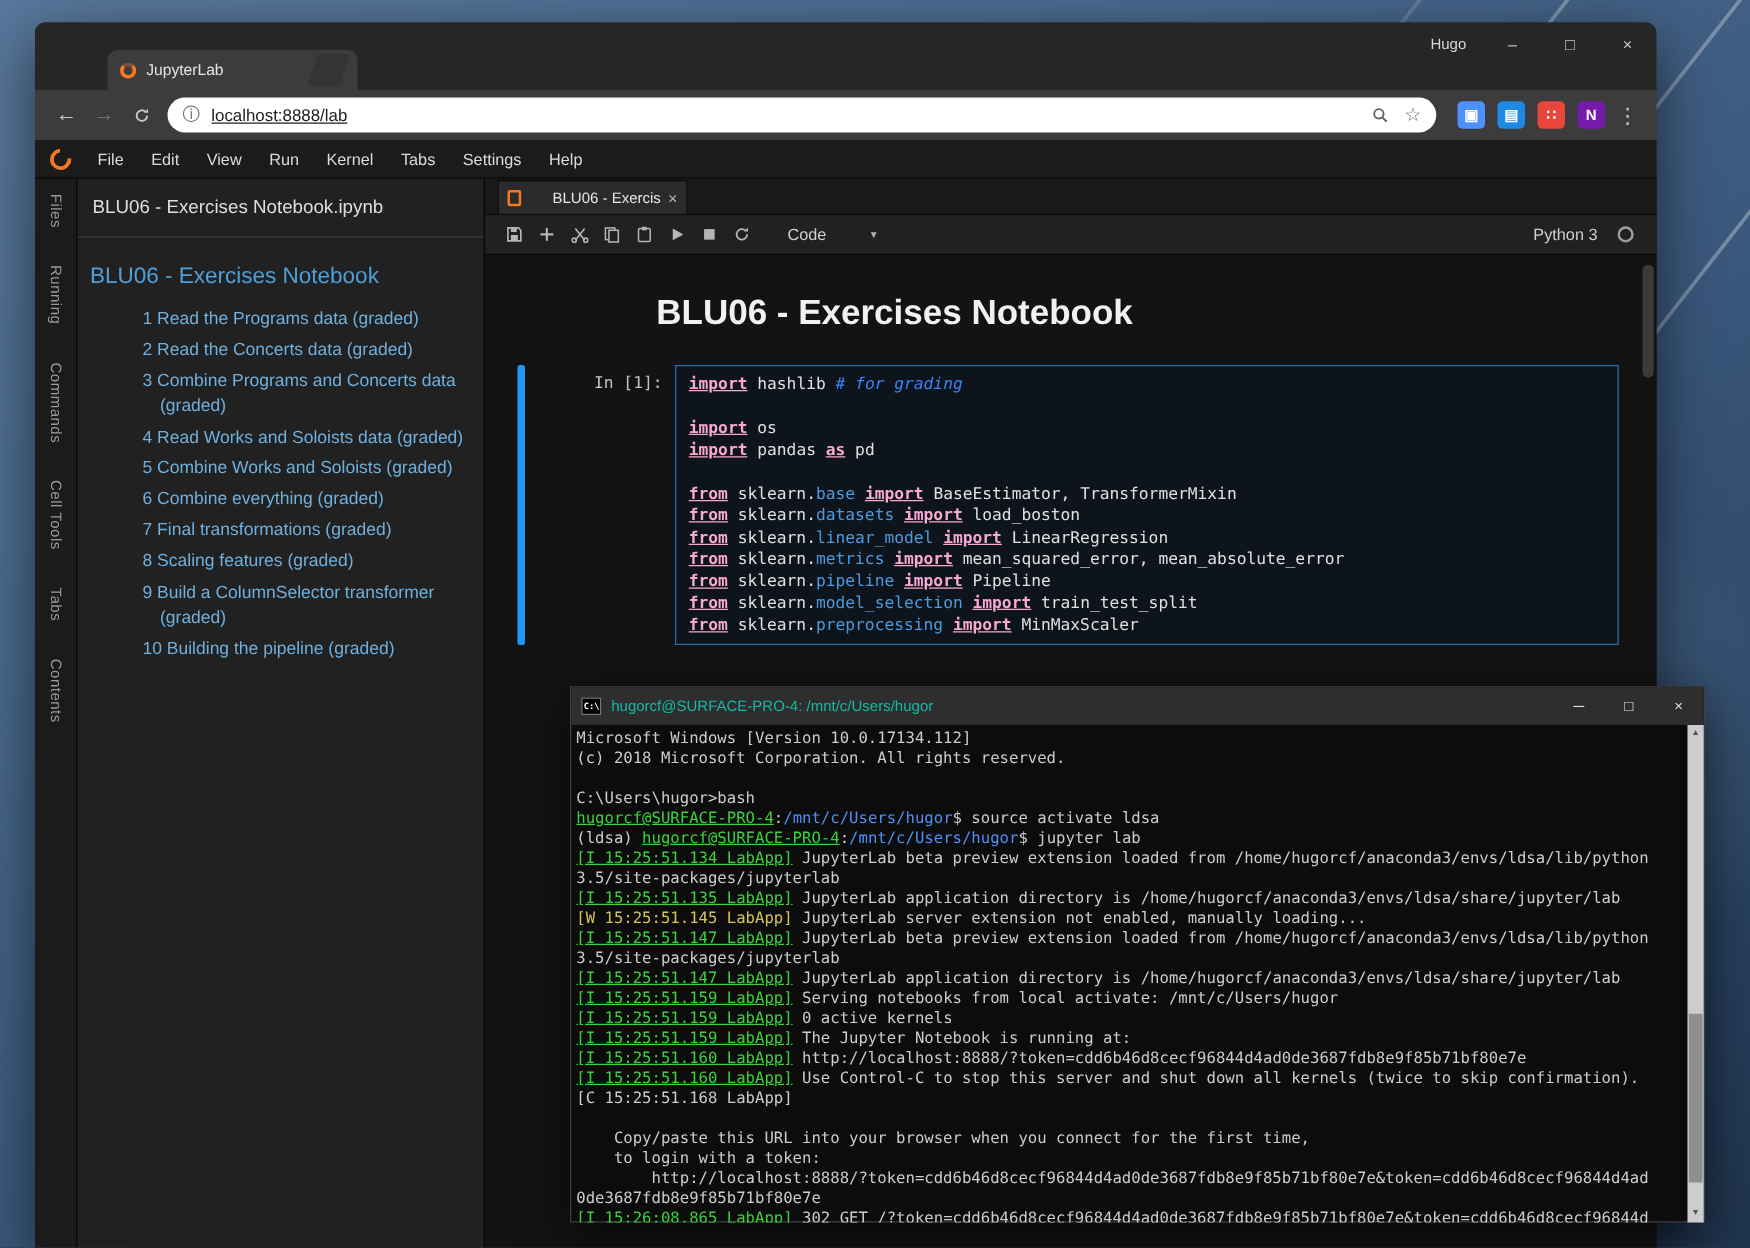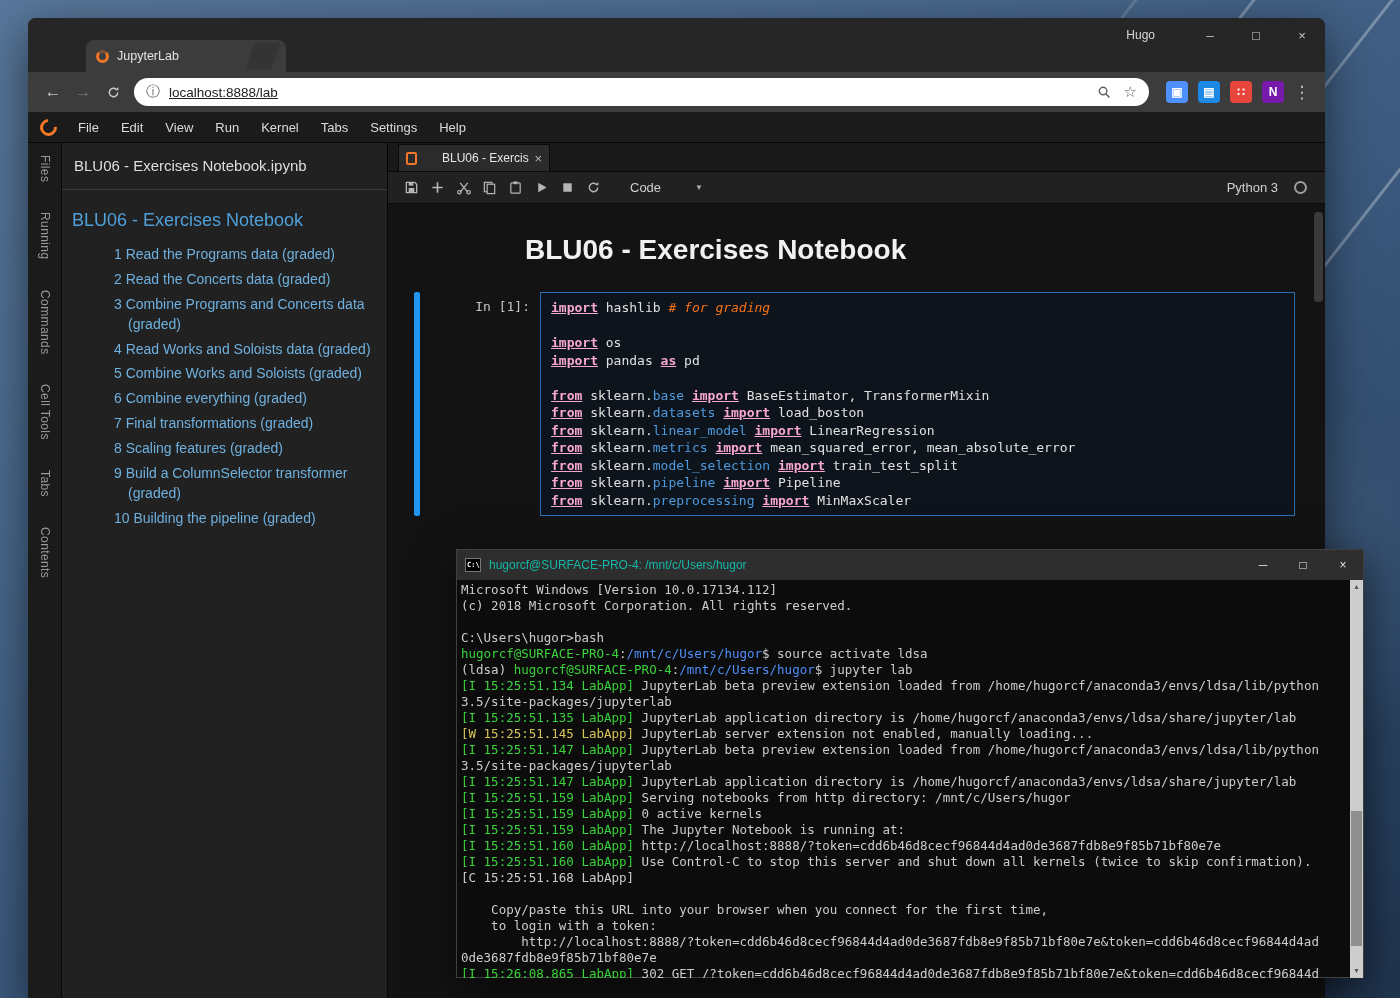--- a/index.html
+++ b/index.html
@@ -16,21 +16,21 @@
   .chrome { position:absolute; left:28px; top:18px; width:1297px; height:980px; background:#2b2b2b;
     border-radius:8px 8px 0 0; box-shadow:0 14px 46px rgba(0,0,0,.55); }
   .titlebar { position:relative; height:54px; background:#262626; border-radius:8px 8px 0 0; }
   .tab { position:absolute; left:10px; bottom:0; width:200px; height:32px; background:#3c3c3c;
     border-radius:8px 8px 0 0; display:flex; align-items:center; padding:0 8px 0 10px;margin-left:48px; }
   .favicon { width:13px; height:13px; border:3px solid #f37726; border-radius:50%; border-top-color:rgba(243,119,38,.35); margin-right:8px; flex:none; }
   .tab-label { color:#e4e4e4; font-size:12.5px; flex:1; white-space:nowrap; overflow:hidden; }
   .tab-close { color:#a8a8a8; font-size:14px; padding:0 2px; }
   .newtab { position:absolute; left:222px; bottom:3px; width:26px; height:26px; background:#343434; transform:skewX(-18deg); border-radius:3px; }
   .win-right { position:absolute; right:0; top:0; height:34px; display:flex; align-items:center; }
-  .profile { color:#d8d8d8; font-size:12px; margin-right:32px; }
+  .profile { color:#d8d8d8; font-size:12px; margin-right:14px; }
   .wbtn { width:46px; height:34px; display:flex; align-items:center; justify-content:center; color:#c8c8c8; font-size:13px; }
 
   .addr-row { height:40px; background:#3c3c3c; display:flex; align-items:center; padding:0 10px; }
   .nav-btn { width:30px; height:30px; display:flex; align-items:center; justify-content:center; color:#c8c8c8; font-size:17px; flex:none; }
   .nav-btn.dim { color:#707070; }
   .url-pill { flex:1; height:28px; background:#ffffff; border-radius:14px; margin:0 12px 0 6px; display:flex; align-items:center; padding:0 12px; min-width:0; }
   .info-i { color:#5f6368; font-size:14px; margin-right:9px; }
   .url-text { color:#202124; font-size:13.5px; flex:1; white-space:nowrap; overflow:hidden;text-decoration:underline; }
   .pill-ic { margin-left:12px; display:flex; align-items:center; color:#5f6368; font-size:15px; }
   .ext { width:22px; height:22px; border-radius:4px; margin:0 5px; display:flex; align-items:center; justify-content:center;
@@ -72,37 +72,37 @@
   .nb-canvas { flex:1; position:relative; overflow:hidden; background:#131313; }
   .md-cell { display:flex; margin:30px 30px 0 26px; }
   .gutter { width:103px; flex:none; }
   .md-cell h1 { color:#f1f1f1; font-size:28px; font-weight:bold; padding-left:8px; }
   .code-cell { display:flex; margin:26px 30px 0 26px; }
   .collapser { width:6px; background:#2196f3; border-radius:2px; flex:none; }
   .prompt { width:97px; flex:none; text-align:right; padding:7px 10px 0 0; color:#c4c4c4; font:13px "DejaVu Sans Mono",monospace;margin-left:23px; }
   .code-box { flex:1; border:1px solid #2d6fae; background:#0e141b; padding:6px 10px; font:13px/17.5px "DejaVu Sans Mono",monospace; min-width:0; }
   .code-box .tline { white-space:pre; }
   .tok-k { color:#f9a8d4; font-weight:bold;text-decoration:underline; }
-  .tok-c { color:#f97316; font-style:italic; }
+  .tok-c { color:#3b82f6; font-style:italic; }
   .tok-p { color:#4e9ade; }
   .tok-t { color:#e0e0e0; }
   .nb-scroll { position:absolute; right:2px; top:8px; width:9px; height:90px; background:#3a3a3a; border-radius:4px; }
 
   
   .terminal { position:absolute; left:456px; top:549px; width:908px; height:429px; background:#0c0c0c;
     border:1px solid #404040; box-shadow:0 12px 40px rgba(0,0,0,.6); }
   .term-titlebar { height:30px; background:#2e2e2e; display:flex; align-items:center; padding-left:8px; }
   .cmd-icon { width:16px; height:14px; background:#000; border:1px solid #777; color:#fff; font:bold 7px "DejaVu Sans Mono",monospace; display:flex; align-items:center; padding-left:1px; margin-right:8px; flex:none; }
   .term-title { color:#14b8a6; font-size:12px; flex:1; white-space:nowrap; overflow:hidden; }
   .tbtn { width:40px; height:30px; display:flex; align-items:center; justify-content:center; color:#e0e0e0; font-size:12px; flex:none; }
   .term-body { position:relative; height:398px; }
   .term-out { position:absolute; inset:0 14px 0 4px; padding-top:2px; font:12.5px/16px "DejaVu Sans Mono",monospace; color:#cccccc; overflow:hidden; }
   .term-out .tline { white-space:pre; }
   .tok-d { color:#cccccc; }
-  .tok-g { color:#3bd23b; }
+  .tok-g { color:#3bd23b;text-decoration:underline; }
   .tok-b { color:#4f8ff7; }
   .tok-y { color:#d7c458; }
   .term-scroll { position:absolute; right:0; top:0; bottom:0; width:13px; background:#cdcdcd; }
   .term-scroll .arr { position:absolute; left:0; width:13px; height:14px; color:#555; font-size:7px; text-align:center; line-height:14px; }
   .term-scroll .arr.down { bottom:0; }
   .term-scroll .thumb { position:absolute; left:1px; width:11px; top:58%; height:34%; background:#8f8f8f; }
 </style>
 </head>
 <body>
 
@@ -274,22 +274,22 @@
               <div class="code-box">
                   <div class="tline"><span class="tok-k">import</span><span class="tok-t"> hashlib </span><span class="tok-c"># for grading</span></div>
                   <div class="tline">&nbsp;</div>
                   <div class="tline"><span class="tok-k">import</span><span class="tok-t"> os</span></div>
                   <div class="tline"><span class="tok-k">import</span><span class="tok-t"> pandas </span><span class="tok-k">as</span><span class="tok-t"> pd</span></div>
                   <div class="tline">&nbsp;</div>
                   <div class="tline"><span class="tok-k">from</span><span class="tok-t"> sklearn.</span><span class="tok-p">base</span><span class="tok-t"> </span><span class="tok-k">import</span><span class="tok-t"> BaseEstimator, TransformerMixin</span></div>
                   <div class="tline"><span class="tok-k">from</span><span class="tok-t"> sklearn.</span><span class="tok-p">datasets</span><span class="tok-t"> </span><span class="tok-k">import</span><span class="tok-t"> load_boston</span></div>
                   <div class="tline"><span class="tok-k">from</span><span class="tok-t"> sklearn.</span><span class="tok-p">linear_model</span><span class="tok-t"> </span><span class="tok-k">import</span><span class="tok-t"> LinearRegression</span></div>
                   <div class="tline"><span class="tok-k">from</span><span class="tok-t"> sklearn.</span><span class="tok-p">metrics</span><span class="tok-t"> </span><span class="tok-k">import</span><span class="tok-t"> mean_squared_error, mean_absolute_error</span></div>
+                  <div class="tline"><span class="tok-k">from</span><span class="tok-t"> sklearn.</span><span class="tok-p">pipeline</span><span class="tok-t"> </span><span class="tok-k">import</span><span class="tok-t"> Pipeline</span></div>
                   <div class="tline"><span class="tok-k">from</span><span class="tok-t"> sklearn.</span><span class="tok-p">model_selection</span><span class="tok-t"> </span><span class="tok-k">import</span><span class="tok-t"> train_test_split</span></div>
-                  <div class="tline"><span class="tok-k">from</span><span class="tok-t"> sklearn.</span><span class="tok-p">pipeline</span><span class="tok-t"> </span><span class="tok-k">import</span><span class="tok-t"> Pipeline</span></div>
                   <div class="tline"><span class="tok-k">from</span><span class="tok-t"> sklearn.</span><span class="tok-p">preprocessing</span><span class="tok-t"> </span><span class="tok-k">import</span><span class="tok-t"> MinMaxScaler</span></div>
                 </div>
             </div>
             <div class="nb-scroll"></div>
           </div>
         </div>
       </div>
     </div>
   </div>
 
@@ -309,21 +309,21 @@
           <div class="tline">C:\Users\hugor&gt;bash</div>
           <div class="tline"><span class="tok-g">hugorcf@SURFACE-PRO-4</span><span class="tok-d">:</span><span class="tok-b">/mnt/c/Users/hugor</span><span class="tok-d">$ source activate ldsa</span></div>
           <div class="tline"><span class="tok-d">(ldsa) </span><span class="tok-g">hugorcf@SURFACE-PRO-4</span><span class="tok-d">:</span><span class="tok-b">/mnt/c/Users/hugor</span><span class="tok-d">$ jupyter lab</span></div>
           <div class="tline"><span class="tok-g">[I 15:25:51.134 LabApp]</span><span class="tok-d"> JupyterLab beta preview extension loaded from /home/hugorcf/anaconda3/envs/ldsa/lib/python</span></div>
           <div class="tline">3.5/site-packages/jupyterlab</div>
           <div class="tline"><span class="tok-g">[I 15:25:51.135 LabApp]</span><span class="tok-d"> JupyterLab application directory is /home/hugorcf/anaconda3/envs/ldsa/share/jupyter/lab</span></div>
           <div class="tline"><span class="tok-y">[W 15:25:51.145 LabApp]</span><span class="tok-d"> JupyterLab server extension not enabled, manually loading...</span></div>
           <div class="tline"><span class="tok-g">[I 15:25:51.147 LabApp]</span><span class="tok-d"> JupyterLab beta preview extension loaded from /home/hugorcf/anaconda3/envs/ldsa/lib/python</span></div>
           <div class="tline">3.5/site-packages/jupyterlab</div>
           <div class="tline"><span class="tok-g">[I 15:25:51.147 LabApp]</span><span class="tok-d"> JupyterLab application directory is /home/hugorcf/anaconda3/envs/ldsa/share/jupyter/lab</span></div>
-          <div class="tline"><span class="tok-g">[I 15:25:51.159 LabApp]</span><span class="tok-d"> Serving notebooks from http directory: /mnt/c/Users/hugor</span></div>
+          <div class="tline"><span class="tok-g">[I 15:25:51.159 LabApp]</span><span class="tok-d"> Serving notebooks from local activate: /mnt/c/Users/hugor</span></div>
           <div class="tline"><span class="tok-g">[I 15:25:51.159 LabApp]</span><span class="tok-d"> 0 active kernels</span></div>
           <div class="tline"><span class="tok-g">[I 15:25:51.159 LabApp]</span><span class="tok-d"> The Jupyter Notebook is running at:</span></div>
           <div class="tline"><span class="tok-g">[I 15:25:51.160 LabApp]</span><span class="tok-d"> http://localhost:8888/?token=cdd6b46d8cecf96844d4ad0de3687fdb8e9f85b71bf80e7e</span></div>
           <div class="tline"><span class="tok-g">[I 15:25:51.160 LabApp]</span><span class="tok-d"> Use Control-C to stop this server and shut down all kernels (twice to skip confirmation).</span></div>
           <div class="tline">[C 15:25:51.168 LabApp]</div>
           <div class="tline">&nbsp;</div>
           <div class="tline">    Copy/paste this URL into your browser when you connect for the first time,</div>
           <div class="tline">    to login with a token:</div>
           <div class="tline">        http://localhost:8888/?token=cdd6b46d8cecf96844d4ad0de3687fdb8e9f85b71bf80e7e&amp;token=cdd6b46d8cecf96844d4ad</div>
           <div class="tline">0de3687fdb8e9f85b71bf80e7e</div>

